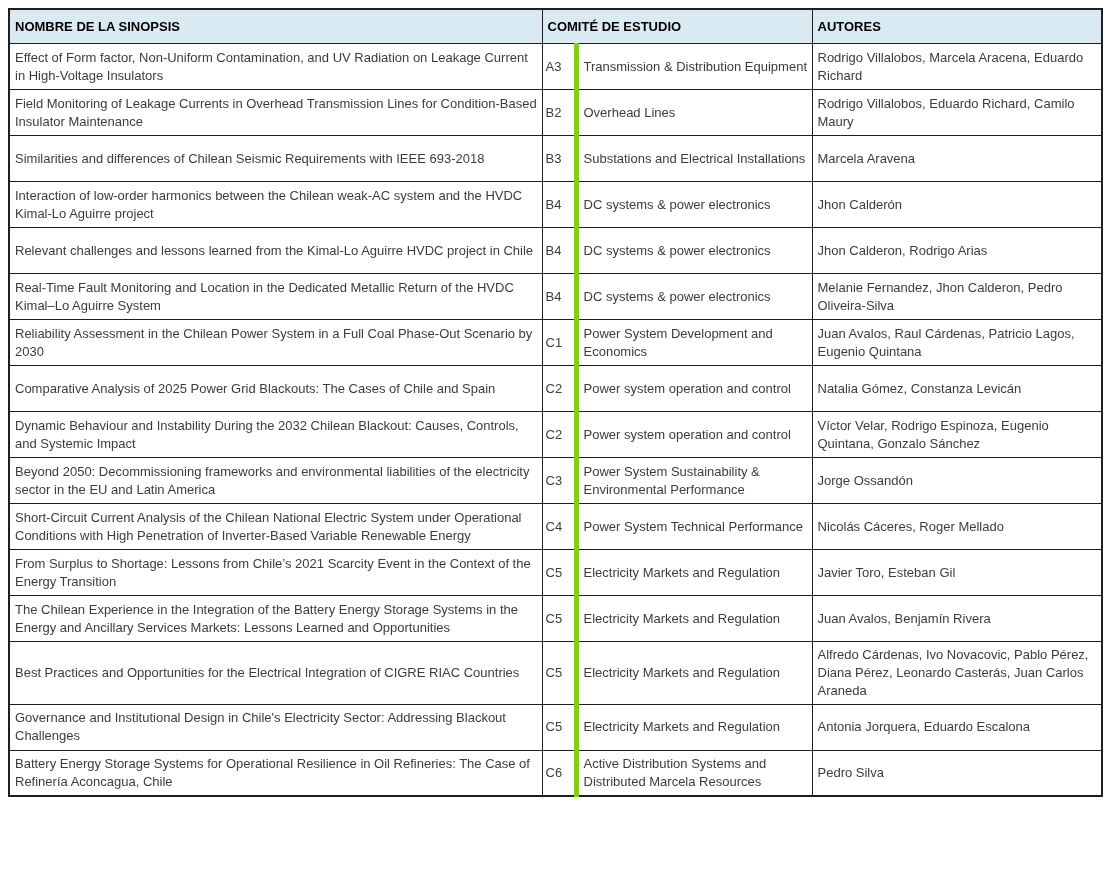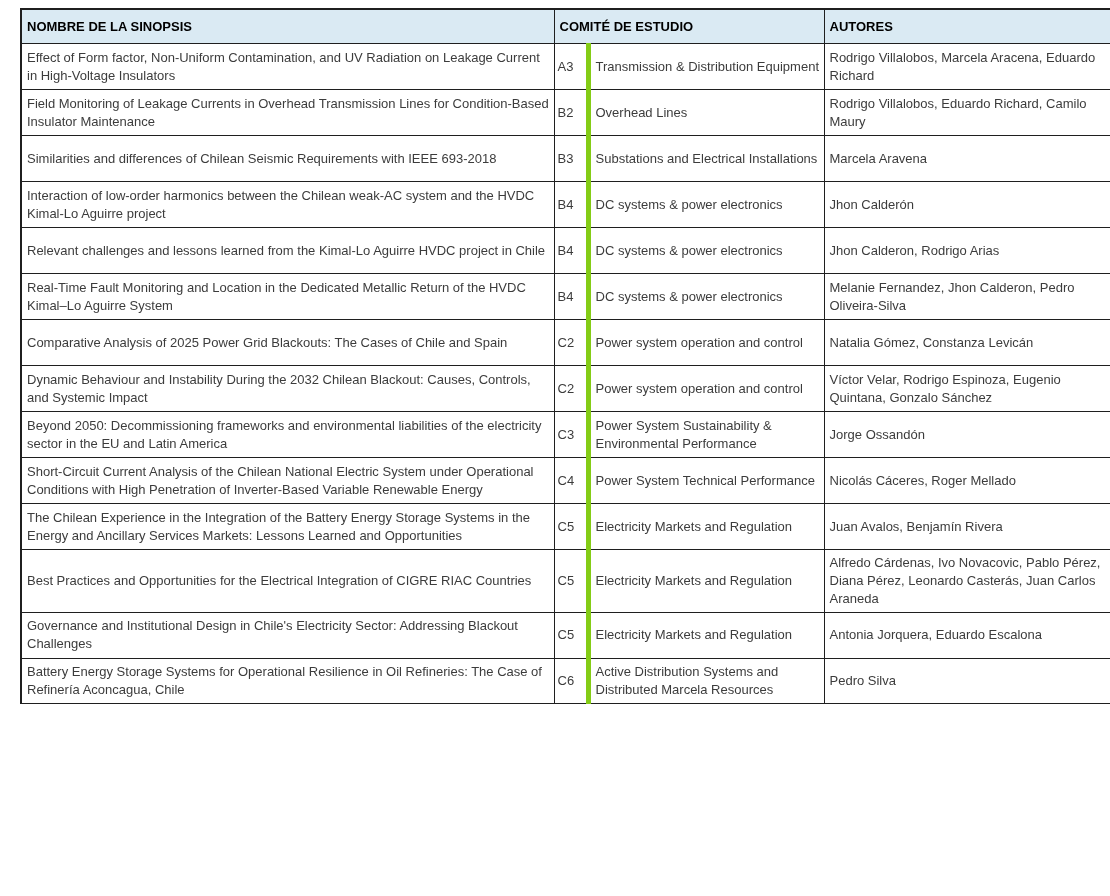--- a/index.html
+++ b/index.html
@@ -3,24 +3,24 @@
 <meta charset="utf-8">
 <style>
   html, body {
     margin: 0;
     padding: 0;
     background: #ffffff;
     font-family: "Liberation Sans", "DejaVu Sans", sans-serif;
   }
   .page {
     width: 1110px;
-    height: 704px;
+    height: 896px;
     background: #ffffff;
     box-sizing: border-box;
-    padding: 8px 0 0 20px;
+    padding: 8px 0 0 8px;
   }
   table.synopsis-table {
     border-collapse: collapse;
     table-layout: fixed;
     width: 1093px;
     border: 2px solid #1f1f1f;
   }
   table.synopsis-table col.c-title     { width: 533px; }
   table.synopsis-table col.c-code      { width: 34px;  }
   table.synopsis-table col.c-committee { width: 236px; }
@@ -111,20 +111,26 @@
     <td class="authors-cell">Jhon Calderon, Rodrigo Arias</td>
   </tr>
 
   <tr>
     <td class="title-cell">Real-Time Fault Monitoring and Location in the Dedicated Metallic Return of the HVDC Kimal–Lo Aguirre System</td>
     <td class="code-cell">B4</td>
     <td class="committee-cell">DC systems &amp; power electronics</td>
     <td class="authors-cell">Melanie Fernandez, Jhon Calderon, Pedro Oliveira-Silva</td>
   </tr>
 
+  <tr>
+    <td class="title-cell">Reliability Assessment in the Chilean Power System in a Full Coal Phase-Out Scenario by 2030</td>
+    <td class="code-cell">C1</td>
+    <td class="committee-cell">Power System Development and Economics</td>
+    <td class="authors-cell">Juan Avalos, Raul Cárdenas, Patricio Lagos, Eugenio Quintana</td>
+  </tr>
 
   <tr>
     <td class="title-cell">Comparative Analysis of 2025 Power Grid Blackouts: The Cases of Chile and Spain</td>
     <td class="code-cell">C2</td>
     <td class="committee-cell">Power system operation and control</td>
     <td class="authors-cell">Natalia Gómez, Constanza Levicán</td>
   </tr>
 
   <tr>
     <td class="title-cell">Dynamic Behaviour and Instability During the 2032 Chilean Blackout: Causes, Controls, and Systemic Impact</td>
@@ -140,20 +146,26 @@
     <td class="authors-cell">Jorge Ossandón</td>
   </tr>
 
   <tr>
     <td class="title-cell">Short-Circuit Current Analysis of the Chilean National Electric System under Operational Conditions with High Penetration of Inverter-Based Variable Renewable Energy</td>
     <td class="code-cell">C4</td>
     <td class="committee-cell">Power System Technical Performance</td>
     <td class="authors-cell">Nicolás Cáceres, Roger Mellado</td>
   </tr>
 
+  <tr>
+    <td class="title-cell">From Surplus to Shortage: Lessons from Chile’s 2021 Scarcity Event in the Context of the Energy Transition</td>
+    <td class="code-cell">C5</td>
+    <td class="committee-cell">Electricity Markets and Regulation</td>
+    <td class="authors-cell">Javier Toro, Esteban Gil</td>
+  </tr>
 
   <tr>
     <td class="title-cell">The Chilean Experience in the Integration of the Battery Energy Storage Systems in the Energy and Ancillary Services Markets: Lessons Learned and Opportunities</td>
     <td class="code-cell">C5</td>
     <td class="committee-cell">Electricity Markets and Regulation</td>
     <td class="authors-cell">Juan Avalos, Benjamín Rivera</td>
   </tr>
 
   <tr>
     <td class="title-cell">Best Practices and Opportunities for the Electrical Integration of CIGRE RIAC Countries</td>

